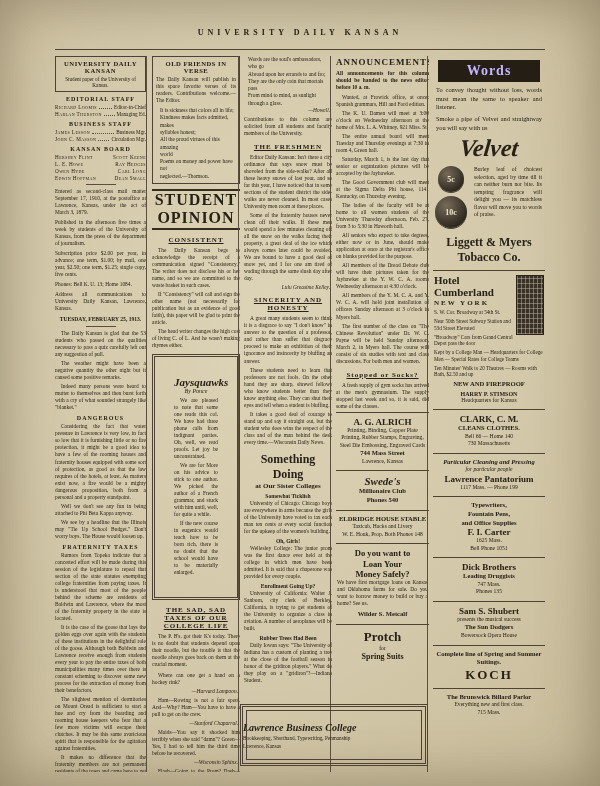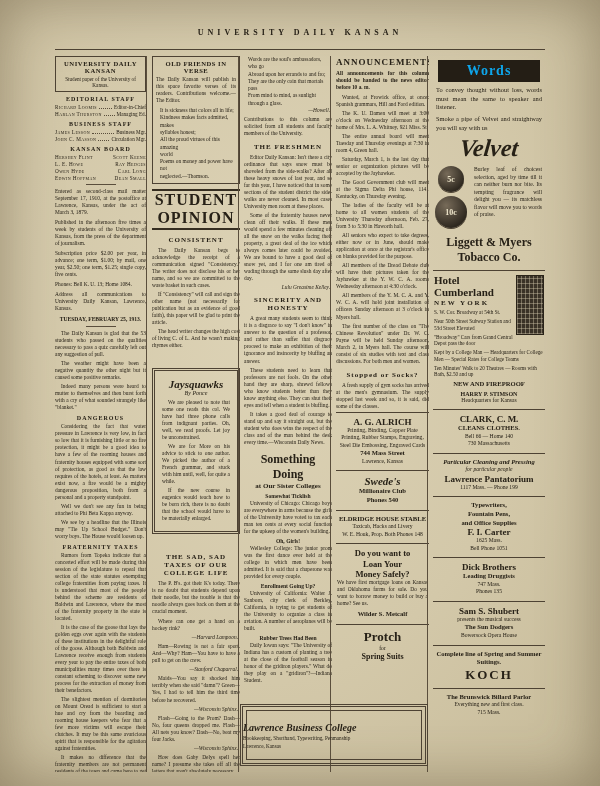--- a/index.html
+++ b/index.html
@@ -12,50 +12,50 @@
   .hdr-rule{position:absolute;top:49px;left:55px;right:55px;border-top:1px solid #4d4233;}
   .col{position:absolute;top:56px;height:716px;overflow:hidden;box-sizing:border-box;}
   #col1{left:55px;width:91px;}
   #col2{left:146px;width:94px;border-left:1px solid #5a4e3c;padding-left:5px;}
   #col3{left:238px;width:94px;border-left:1px solid #5a4e3c;padding-left:5px;}
   #col4{left:330px;width:99px;border-left:1px solid #5a4e3c;padding-left:5px;}
   #col5{left:427px;width:118px;border-left:1px solid #5a4e3c;padding-left:5px;}
   .p{font-size:5.4px;line-height:1.3;text-align:justify;text-indent:6px;margin:0 0 2px;}
   .fine{text-indent:0;margin-bottom:3px;}
   .h-small{font-size:6px;font-weight:bold;text-align:center;letter-spacing:1px;margin:4px 0 2px;}
-  .h-sec{font-size:7px;font-weight:bold;text-align:center;letter-spacing:1px;margin:6px 0 3px;}
+  .h-sec{font-size:7px;font-weight:bold;text-align:center;letter-spacing:1px;margin:6px 0 3px;text-decoration:underline;}
   .sc{font-variant:small-caps;letter-spacing:.4px;}
   .mast-box{border:1px solid #4d4233;padding:3px 2px;text-align:center;margin-bottom:3px;}
   .mast-title{font-size:6.6px;font-weight:bold;letter-spacing:.6px;}
   .mast-sub{font-size:5.2px;margin-top:2px;}
   .staff-row{display:flex;align-items:flex-end;font-size:5.2px;margin-bottom:1px;}
   .dots{flex:1;border-bottom:1px dotted #5a4e3c;margin:0 2px 1px;}
   .board-row{display:flex;justify-content:space-between;font-size:5.2px;margin-bottom:1px;}
   .dateline{font-size:5.6px;font-weight:bold;text-align:center;margin:4px 0;}
   .rule-sep{width:30px;margin:3px auto;border-top:1px solid #5a4e3c;}
   .boxed{border:1px solid #4d4233;padding:3px;margin-bottom:5px;}
   .of-title{font-size:6.6px;font-weight:bold;text-align:center;letter-spacing:.5px;margin-bottom:2px;}
   .verse-line{font-size:5.4px;line-height:1.35;padding-left:4px;}
   .so-box{border-top:2px solid #352d20;border-bottom:2px solid #352d20;text-align:center;
     padding:0 0;margin:4px 0 6px;}
   .so-line{font-size:16px;font-weight:800;letter-spacing:1px;line-height:1.15;}
-  .jay-box{border:3px double #4d4233;padding:7px;margin:19px 0;}
+  .jay-box{border:3px double #4d4233;padding:19px;margin:5px 0;}
   .jay-title{font-size:11px;font-weight:bold;font-style:italic;text-align:center;}
   .jay-by{font-size:6px;text-align:center;font-style:italic;margin-bottom:3px;}
   .joke{margin-bottom:3px;}
   .attr{font-size:5.4px;text-align:right;font-style:italic;margin:0 2px 3px 0;}
   .sig-right{font-size:5.4px;text-align:right;font-style:italic;margin-right:2px;}
   .sis-h1{font-size:12px;font-weight:bold;text-align:center;margin-top:6px;}
   .sis-h2{font-size:7px;font-weight:bold;text-align:center;margin-bottom:3px;}
   .sis-t{font-size:5.6px;font-weight:bold;text-align:center;margin:3px 0 1px;}
   .ann-h{font-size:9px;font-weight:bold;text-align:center;letter-spacing:1px;margin:1px 0 3px;}
   .ann-lead{font-weight:bold;}
   .ad{border-top:1px solid #4d4233;padding:4px 1px 5px;text-align:center;}
   .ad:first-child{border-top:none;}
-  .words-box{background:#241e15;color:#0ea5e9;font-size:14px;font-weight:bold;
+  .words-box{background:#241e15;color:#c4b5fd;font-size:14px;font-weight:bold;
     padding:3px 0;margin:0 4px 4px;letter-spacing:1px;}
   .v-copy{font-size:6.4px;line-height:1.35;text-align:justify;margin:0 2px 3px;text-indent:0;}
   .v-copy-sm{font-size:5.6px;}
   .v-logo{font-size:24px;font-weight:bold;font-style:italic;transform:skewX(-6deg);
     margin:2px 0 4px;}
   .v-row{display:flex;gap:4px;align-items:flex-start;text-align:left;}
   .tins{width:34px;flex:none;}
   .tin{width:26px;height:26px;margin:0 auto 4px;border-radius:50%;
     background:radial-gradient(circle at 35% 30%, #776b59, #2f2920 72%);
     display:flex;align-items:center;justify-content:center;box-shadow:0 1px 0 #4d4233;}

